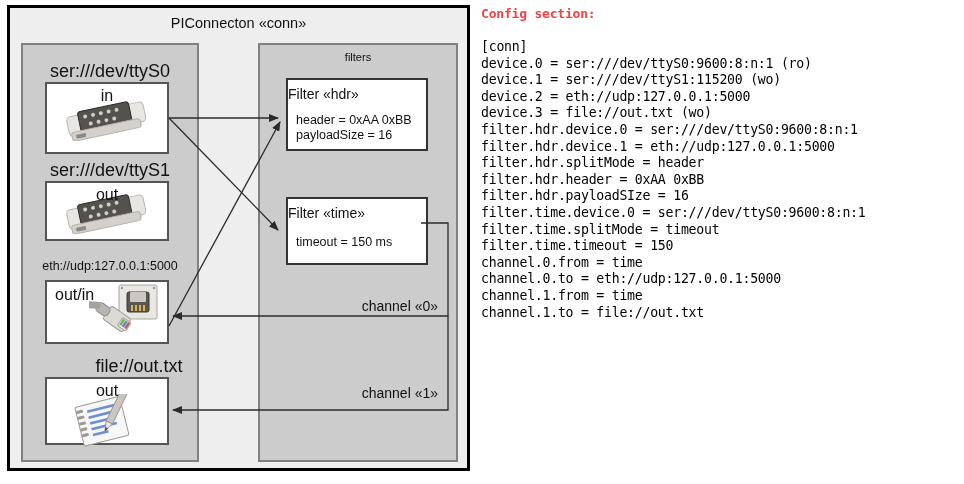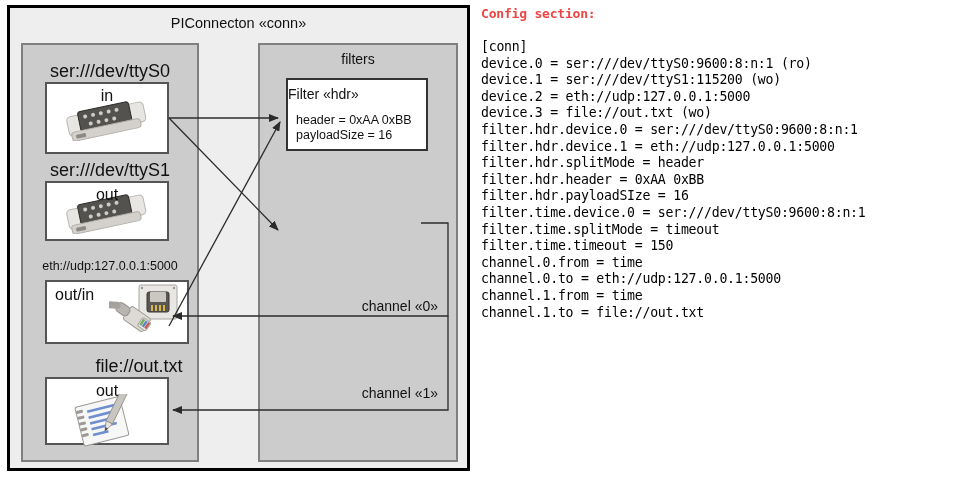--- a/index.html
+++ b/index.html
@@ -21,21 +21,21 @@
     position:absolute;left:0;top:7px;width:100%;
     text-align:center;font-size:14.5px;color:#111;
   }
   .panel{
     position:absolute;background:#cccccc;
     border:2px solid #808080;
     box-sizing:border-box;
   }
   .panel-title{
     position:absolute;left:0;top:6px;width:100%;
-    text-align:center;font-size:14px;color:#111;
+    text-align:center;font-size:11px;color:#111;
   }
   
   #panel-devices{left:11px;top:35px;width:178px;height:419px;}
   #panel-filters{left:248px;top:35px;width:200px;height:419px;}
 
   .dev-label{
     position:absolute;text-align:center;font-size:18px;color:#111;
     white-space:nowrap;
   }
   .dev-box{
@@ -152,21 +152,21 @@
             </g>
             <rect x="10" y="30" width="70" height="9" rx="3" fill="#d4d1cc" stroke="#b0ada8" stroke-width="1"></rect>
             <rect x="14" y="33" width="10" height="4" rx="1" fill="#8d8a86"></rect>
           </g>
         </svg>
       </div>
       <div class="dev-io">out</div>
     </div>
 
     <div class="dev-label" style="left:0;top:214px;width:100%;font-size:12.5px;">eth://udp:127.0.0.1:5000</div>
-    <div class="dev-box" style="left:22px;top:235px;width:144px;height:64px;">
+    <div class="dev-box" style="left:22px;top:235px;width:124px;height:64px;">
       <div class="icon-wrap" style="justify-content:flex-end;padding-right:14px;">
         <svg width="78" height="58" viewBox="0 0 78 58">
           <rect x="30" y="2" width="38" height="34" rx="2" fill="#e9e7e3" stroke="#a9a6a1" stroke-width="1"></rect>
           <rect x="38" y="9" width="22" height="20" rx="2" fill="#5a5752" stroke="#3a3835" stroke-width="1"></rect>
           <rect x="41" y="9" width="16" height="10" rx="1" fill="#cbc8c2"></rect>
           <g fill="#d8b54a">
             <rect x="42" y="22" width="2" height="6"></rect>
               <rect x="46" y="22" width="2" height="6"></rect>
             <rect x="50" y="22" width="2" height="6"></rect>
               <rect x="54" y="22" width="2" height="6"></rect>
@@ -221,20 +221,24 @@
 
   <div class="panel" id="panel-filters">
     <div class="panel-title">filters</div>
 
     <div class="filter-box" style="left:26px;top:33px;width:142px;height:73px;">
       <div class="filter-title">Filter «hdr»</div>
       <div class="filter-prop" style="top:33px;">header = 0xAA 0xBB</div>
       <div class="filter-prop" style="top:48px;">payloadSize = 16</div>
     </div>
 
+    <div class="filter-box" style="left:26px;top:152px;width:142px;height:68px;">
+      <div class="filter-title">Filter «time»</div>
+      <div class="filter-prop" style="top:36px;">timeout = 150 ms</div>
+    </div>
 
     <div class="chan-label" style="right:18px;top:253px;">channel «0»</div>
     <div class="chan-label" style="right:18px;top:340px;">channel «1»</div>
   </div>
 
   <svg class="overlay" viewBox="0 0 463 466">
     <defs>
       <marker id="arw" markerWidth="10" markerHeight="8" refX="9" refY="4" orient="auto" markerUnits="userSpaceOnUse">
         <path d="M0,0 L10,4 L0,8 z" fill="#2b2b2b"></path>
       </marker>

